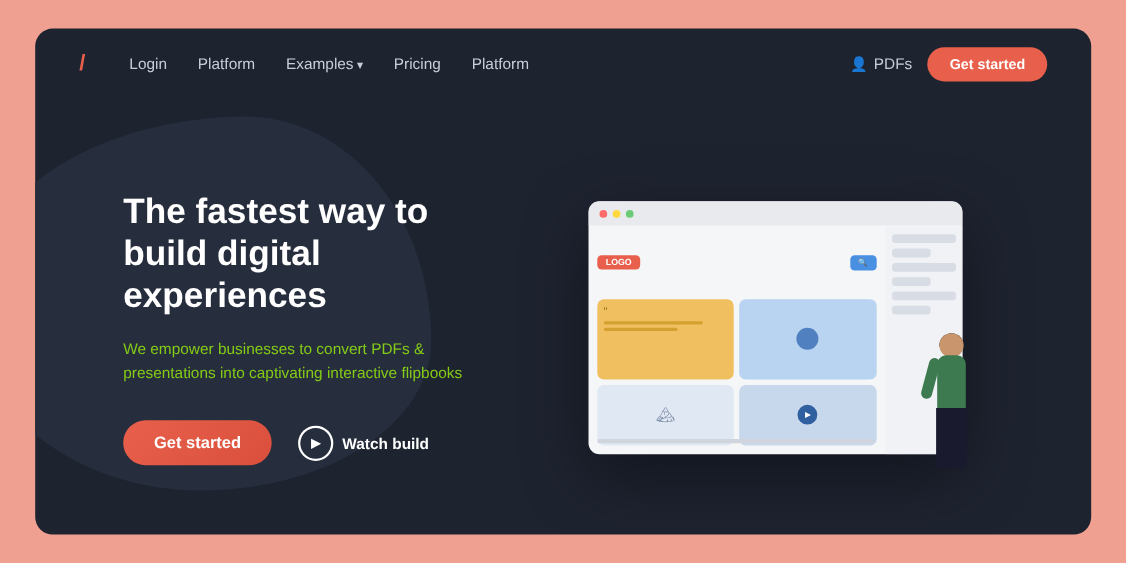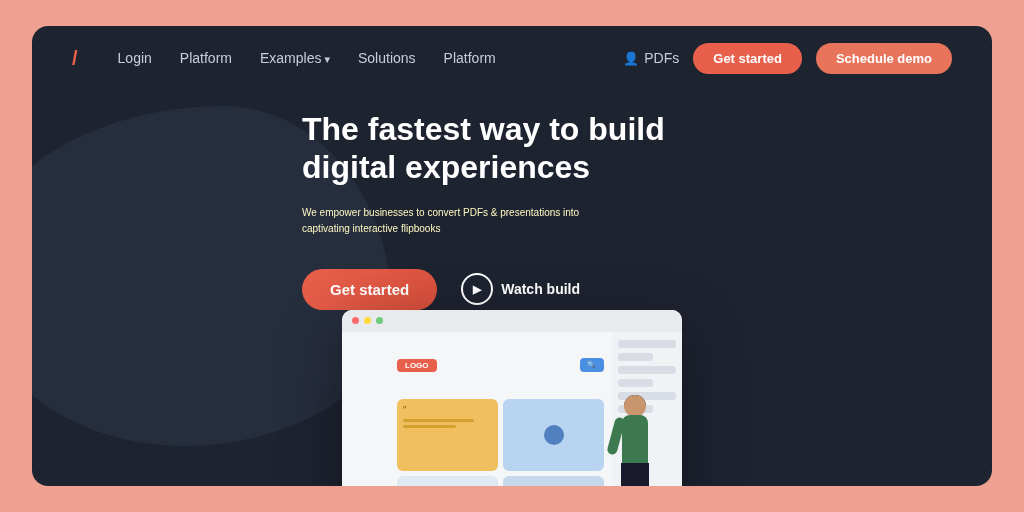--- a/index.html
+++ b/index.html
@@ -104,37 +104,36 @@
       white-space: nowrap;
     }
     
     .hero {
       position: relative;
       z-index: 10;
       display: flex;
       align-items: center;
       padding: 20px 80px 0 80px;
       height: calc(460px - 64px);
-      flex-direction: column;
     }
     .hero-left {
       flex: 1;
       padding-right: 40px;
     }
     .hero-title {
       color: #ffffff;
       font-size: 32px;
       font-weight: 800;
       line-height: 1.2;
       margin-bottom: 18px;
       max-width: 380px;
     }
     .hero-subtitle {
-      color: #fef9c3;
-      font-size: 10px;
+      color: #84cc16;
+      font-size: 14px;
       line-height: 1.6;
       max-width: 320px;
       margin-bottom: 32px;
     }
     .hero-actions {
       display: flex;
       align-items: center;
       gap: 24px;
     }
     .btn-hero-started {
@@ -195,21 +194,20 @@
       padding: 0 10px;
       gap: 5px;
     }
     .dot { width: 7px; height: 7px; border-radius: 50%; }
     .dot-r { background: #ff6b6b; }
     .dot-y { background: #ffd93d; }
     .dot-g { background: #6bcb77; }
     .browser-content {
       display: flex;
       height: calc(100% - 22px);
-      margin-left: 47px;
     }
     .bc-main {
       flex: 1;
       padding: 8px;
       display: grid;
       grid-template-columns: 1fr 1fr;
       grid-template-rows: auto auto auto;
       gap: 5px;
     }
     .bc-header {
@@ -367,30 +365,29 @@
 
 <div class="main-wrapper">
   <div class="blob"></div>
 
   <nav>
     <div class="nav-logo">/</div>
     <div class="nav-links">
       <a class="nav-link">Login</a>
       <a class="nav-link">Platform</a>
       <a class="nav-link has-arrow">Examples</a>
-      <a class="nav-link">Solutions</a>
+      <a class="nav-link">Pricing</a>
       <a class="nav-link">Platform</a>
     </div>
     <div class="nav-right">
       <div class="nav-login">
         <span class="login-icon">👤</span>
         <span>PDFs</span>
       </div>
       <button class="btn-get-started-nav">Get started</button>
-      <button class="btn-schedule-demo">Schedule demo</button>
     </div>
   </nav>
 
   <div class="hero">
     <div class="hero-left">
       <h1 class="hero-title">The fastest way to build digital experiences</h1>
       <p class="hero-subtitle">We empower businesses to convert PDFs &amp; presentations into captivating interactive flipbooks</p>
       <div class="hero-actions">
         <button class="btn-hero-started">Get started</button>
         <button class="btn-watch-video">

